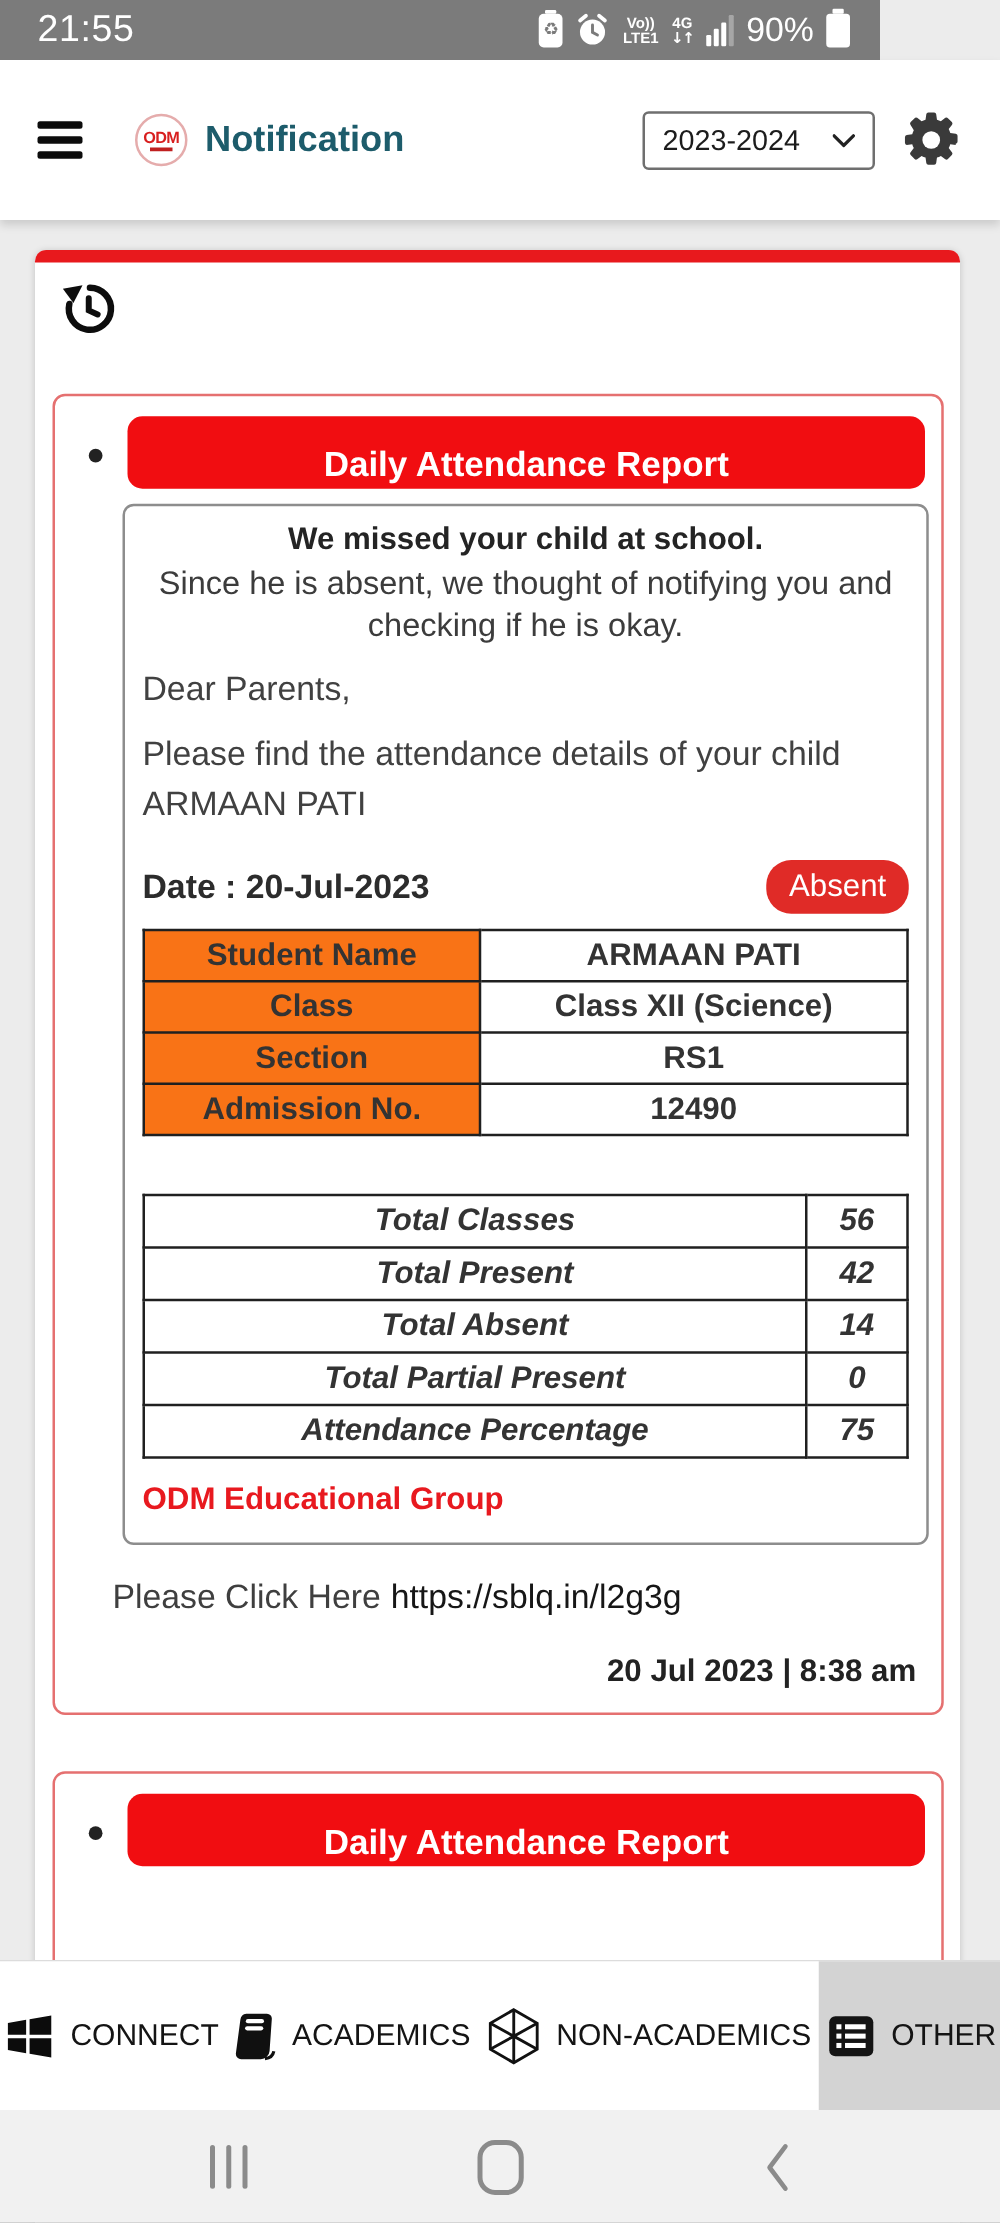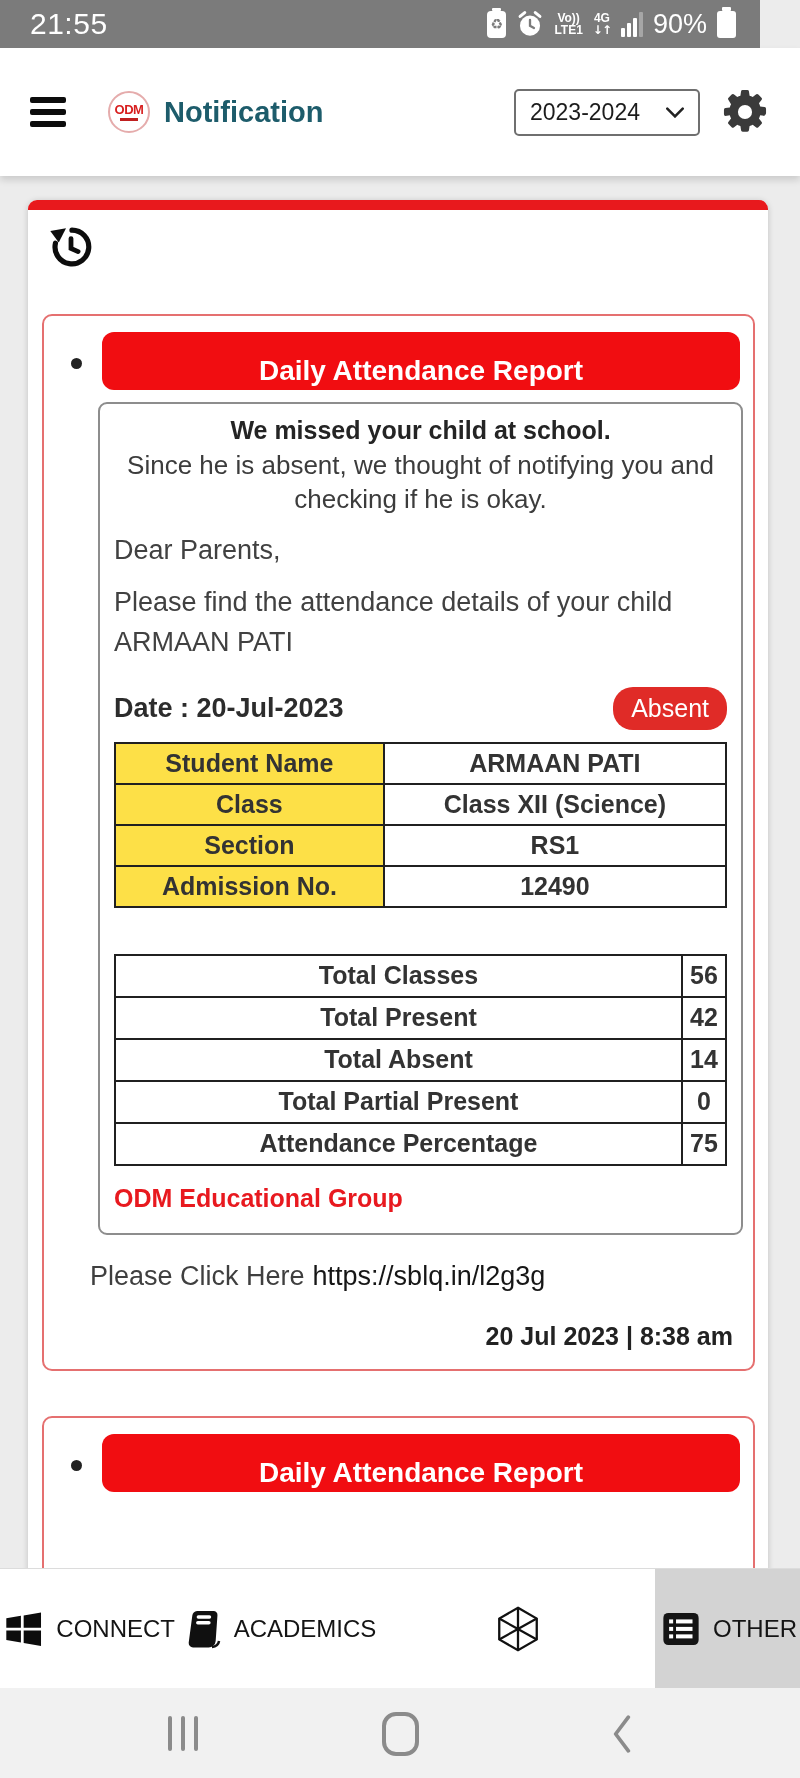--- a/index.html
+++ b/index.html
@@ -1,20 +1,20 @@
 <!DOCTYPE html>
 <html><head>
 <meta charset="utf-8">
 <style>
   * { margin:0; padding:0; box-sizing:border-box; }
   body { font-family:"Liberation Sans", sans-serif; background:#444; }
   .screen { position:relative; width:800px; height:1778px; background:#ececec; overflow:hidden; margin:0 auto; }
 
   
-  .status-bar { position:absolute; top:0; left:0; width:760px; height:48px; background:#7b7b7b;
+  .status-bar { position:absolute; top:0; left:0; width:704px; height:48px; background:#7b7b7b;
     display:flex; align-items:center; padding:0 24px 0 30px; color:#fff; z-index:40; }
   .status-time { font-size:30px; letter-spacing:.5px; }
   .status-right { margin-left:auto; display:flex; align-items:center; gap:10px; }
   .batt-saver { width:19px; height:27px; background:#fff; border-radius:4px; position:relative;
     display:flex; align-items:center; justify-content:center; }
   .batt-saver:before { content:""; position:absolute; top:-3px; left:5px; width:9px; height:3px; background:#fff; border-radius:1px; }
   .recycle-glyph { font-family:"DejaVu Sans", sans-serif; font-size:14px; color:#7b7b7b; line-height:1; }
   .mini-txt { font-size:12px; font-weight:bold; line-height:12px; text-align:center; }
   .mini-txt .arrows { font-family:"DejaVu Sans", sans-serif; letter-spacing:-1px; }
   .sig-bars { display:flex; align-items:flex-end; gap:2px; }
@@ -58,26 +58,26 @@
   .msg-head { text-align:center; font-size:25px; font-weight:bold; color:#242424; }
   .msg-sub { text-align:center; font-size:26px; color:#3c3c3c; line-height:1.32; margin-top:3px; }
   .salutation { font-size:27px; color:#414141; margin-top:18px; }
   .body-text { font-size:27px; color:#414141; margin-top:16px; line-height:1.5; max-width:600px; }
   .date-row { display:flex; align-items:center; justify-content:space-between; margin-top:24px; }
   .date-label { font-size:27px; font-weight:bold; color:#2c2c2c; }
   .badge { background:#e02b27; color:#fff; font-size:25px; padding:7px 18px; border-radius:20px; }
   table.info { border-collapse:collapse; width:100%; margin-top:12px; }
   table.info th, table.info td { border:2px solid #202020; font-size:25px; font-weight:bold;
     color:#333; text-align:center; height:41px; padding:2px 6px; }
-  table.info th { background:#fde047; width:44%; }
+  table.info th { background:#f97316; width:44%; }
   .t-gap { height:46px; }
-  table.summary { border-collapse:collapse; width:100%; }
+  table.summary { border-collapse:collapse; width:100%;font-style:italic; }
   table.summary th, table.summary td { border:2px solid #202020; font-size:25px; font-weight:bold;
     color:#333; text-align:center; height:42px; padding:2px 6px; }
-  table.summary td { width:44px; }
+  table.summary td { width:81px; }
   .regards { font-size:27px; color:#414141; margin-top:12px; }
   .signature { font-size:25px; font-weight:bold; color:#e8191f; margin:18px 0 10px 0; }
   .link-line { margin:26px 20px 0 46px; font-size:27px; color:#3f3f3f; }
   .link-label { margin-right:8px; }
   .link-url { color:#161616; }
   .timestamp { margin:30px 20px 0 0; text-align:right; font-size:25px; font-weight:bold; color:#222; }
 
   
   .bottom-nav { position:absolute; left:0; top:1568px; width:800px; height:120px; background:#fff;
     border-top:1px solid #dcdcdc; display:flex; z-index:50; }
@@ -257,20 +257,21 @@
       </svg>
       <span class="lbl">ACADEMICS</span>
     </div>
     <div class="nav-item n3">
       <svg width="50" height="50" viewBox="0 0 24 24">
         <g stroke="#111" stroke-width="1.1" fill="none">
           <polygon points="12,1.8 21,7 21,17 12,22.2 3,17 3,7"></polygon>
           <path d="M12 1.8 L12 22.2 M3 7 L21 17 M21 7 L3 17 M3 7 L12 12 L21 7 M3 17 L12 12 L21 17"></path>
         </g>
       </svg>
+      <span class="lbl">NON-ACADEMICS</span>
     </div>
     <div class="nav-item n4 active">
       <svg width="46" height="46" viewBox="0 0 24 24">
         <rect x="2.8" y="3.6" width="18.4" height="16.8" rx="2.6" fill="#141414"></rect>
         <g fill="#fff">
           <rect x="5.8" y="7" width="2.1" height="2.1"></rect>
             <rect x="9.4" y="7" width="8.6" height="2.1"></rect>
           <rect x="5.8" y="10.9" width="2.1" height="2.1"></rect>
             <rect x="9.4" y="10.9" width="8.6" height="2.1"></rect>
           <rect x="5.8" y="14.8" width="2.1" height="2.1"></rect>

